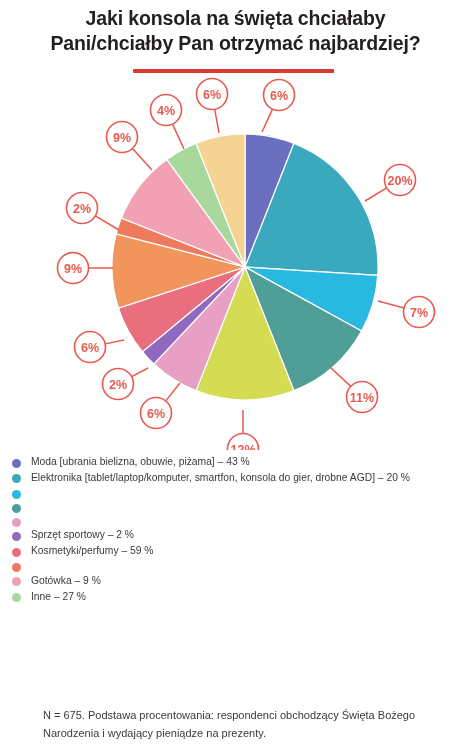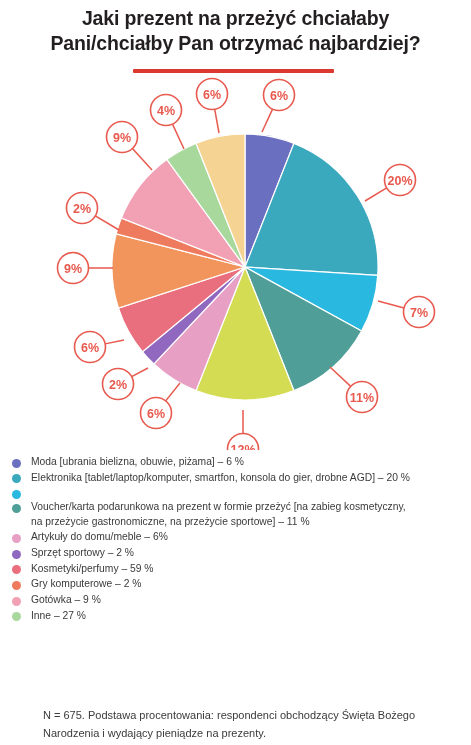--- a/index.html
+++ b/index.html
@@ -51,21 +51,21 @@
   
   #footnote{
     position:absolute;left:43px;top:706px;width:410px;
     font-size:11px;line-height:18px;color:#3a3a3a;white-space:pre-line;
   }
 </style>
 </head>
 <body>
 
 <div id="title-block">
-  <div class="t-line">Jaki prezent na przeżyć chciałaby</div>
+  <div class="t-line">Jaki konsola na święta chciałaby</div>
   <div class="t-line">Pani/chciałby Pan otrzymać najbardziej?</div>
 </div>
 <div id="title-rule"></div>
 
 <div id="chart-stage">
   <svg id="pie-svg" width="471" height="380">
     <g id="pie-slices">
         <path d="M 245 197 L 245.00 64.00 A 133 133 0 0 1 293.96 73.34 Z" fill="#6b6fc0" stroke="#ffffff" stroke-width="1.2"></path>
         <path d="M 245 197 L 293.96 73.34 A 133 133 0 0 1 377.74 205.35 Z" fill="#3aa8bd" stroke="#ffffff" stroke-width="1.2"></path>
         <path d="M 245 197 L 377.74 205.35 A 133 133 0 0 1 361.55 261.07 Z" fill="#29b8e0" stroke="#ffffff" stroke-width="1.2"></path>
@@ -148,49 +148,45 @@
           <circle cx="212" cy="24" r="15.5" class="callout-circle"></circle>
           <text x="212" y="24.5" class="callout-text">6%</text>
         </g>
       </g>
   </svg>
 </div>
 
 <div id="legend">
     <div class="legend-row">
       <span class="legend-dot" style="background: rgb(107, 111, 192);"></span>
-      <span class="legend-label">Moda [ubrania bielizna, obuwie, piżama] – 6 %</span>
+      <span class="legend-label">Moda [ubrania bielizna, obuwie, piżama] – 43 %</span>
     </div>
     <div class="legend-row">
       <span class="legend-dot" style="background: rgb(58, 168, 189);"></span>
       <span class="legend-label">Elektronika [tablet/laptop/komputer, smartfon, konsola do gier, drobne AGD] – 20 %</span>
     </div>
     <div class="legend-row">
       <span class="legend-dot" style="background: rgb(41, 184, 224);"></span>
     </div>
     <div class="legend-row">
       <span class="legend-dot" style="background: rgb(79, 158, 152);"></span>
-      <span class="legend-label">Voucher/karta podarunkowa na prezent w formie przeżyć [na zabieg kosmetyczny,
-na przeżycie gastronomiczne, na przeżycie sportowe] – 11 %</span>
     </div>
     <div class="legend-row">
       <span class="legend-dot" style="background: rgb(231, 159, 196);"></span>
-      <span class="legend-label">Artykuły do domu/meble – 6%</span>
     </div>
     <div class="legend-row">
       <span class="legend-dot" style="background: rgb(144, 104, 192);"></span>
       <span class="legend-label">Sprzęt sportowy – 2 %</span>
     </div>
     <div class="legend-row">
       <span class="legend-dot" style="background: rgb(234, 111, 126);"></span>
       <span class="legend-label">Kosmetyki/perfumy – 59 %</span>
     </div>
     <div class="legend-row">
       <span class="legend-dot" style="background: rgb(239, 123, 94);"></span>
-      <span class="legend-label">Gry komputerowe – 2 %</span>
     </div>
     <div class="legend-row">
       <span class="legend-dot" style="background: rgb(242, 161, 181);"></span>
       <span class="legend-label">Gotówka – 9 %</span>
     </div>
     <div class="legend-row">
       <span class="legend-dot" style="background: rgb(168, 216, 156);"></span>
       <span class="legend-label">Inne – 27 %</span>
     </div>
   </div>

